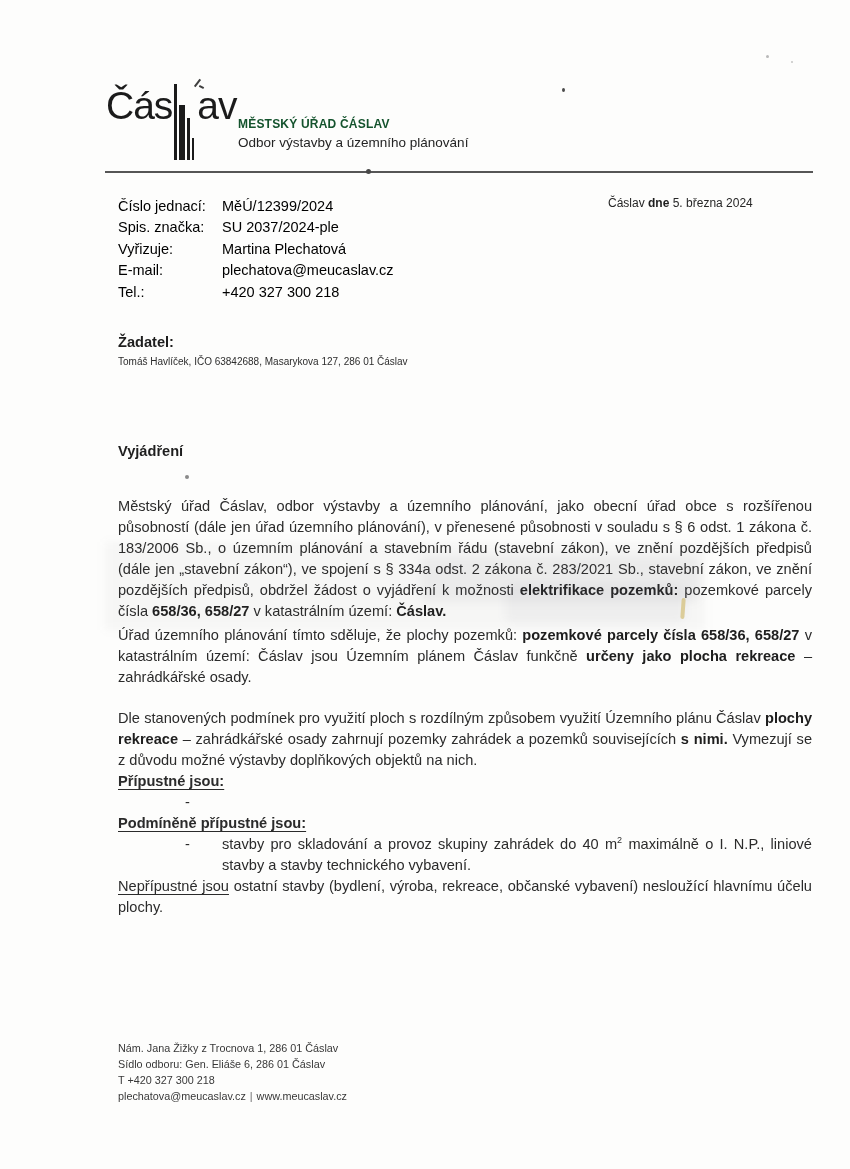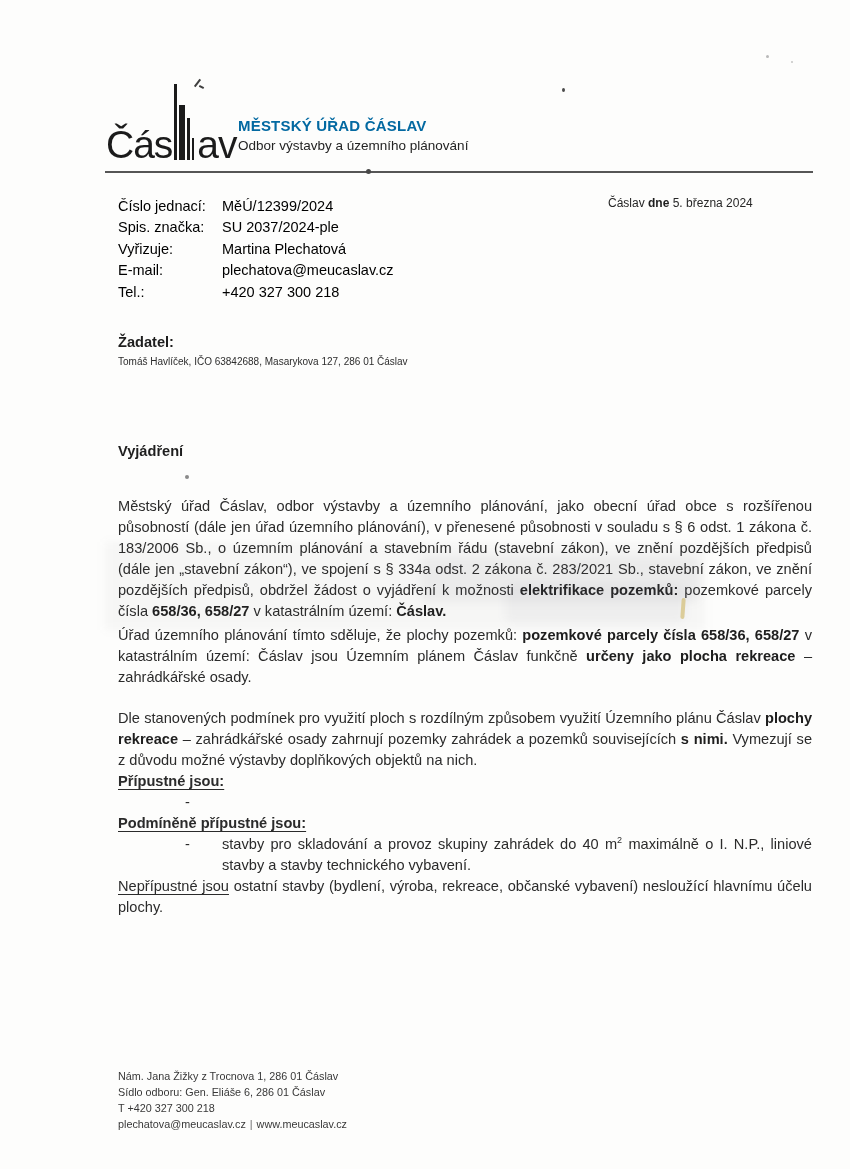--- a/index.html
+++ b/index.html
@@ -7,31 +7,31 @@
     position:relative; width:850px; height:1169px; margin:0 auto;
     background:#fdfdfc; overflow:hidden;
     font-family:"Liberation Sans", sans-serif; color:#2d2d2d;
     -webkit-font-smoothing:antialiased;
   }
   .b { font-weight:700; color:#1e1e1e; }
   .u { text-decoration:underline; text-underline-offset:3px; text-decoration-thickness:1px; }
   sup { font-size:0.62em; vertical-align:super; line-height:0; }
 
   
-  .logo { position:absolute; left:106px; top:84px; display:flex; align-items:flex-end; color:#1b1b1b; }
+  .logo { position:absolute; left:106px; top:84px; display:flex; color:#1b1b1b; }
   .logo-text { font-size:39px; line-height:1.12; letter-spacing:-1px; font-weight:400; }
   .logo-bars { display:flex; align-items:flex-end; gap:2px; margin:0 3px 7px 2px; }
   .logo-bars i { display:block; background:#1b1b1b; }
   .bar1 { width:3px; height:76px; }
   .bar2 { width:6px; height:55px; }
   .bar3 { width:3px; height:42px; }
   .bar4 { width:2px; height:22px; }
 
   .org { position:absolute; left:238px; top:117px; }
-  .org-name { font-size:15px; font-weight:700; color:#0369a1; letter-spacing:0.2px; }
+  .org-name { font-size:12px; font-weight:700; color:#14532d; letter-spacing:0.2px; }
   .org-dept { font-size:13.5px; margin-top:4px; color:#242424; }
 
   .rule { position:absolute; left:105px; top:171px; width:708px; height:2px; background:#565656; }
   .rule-dot { position:absolute; left:366px; top:169px; width:5px; height:5px; border-radius:50%; background:#474747; }
 
   
   .meta { position:absolute; left:118px; top:196px; display:grid; grid-template-columns:104px auto;
           font-size:14.5px; line-height:21.4px; color:#000000; }
   .date-line { position:absolute; left:608px; top:196px; font-size:12px; color:#262626; }
 
@@ -47,21 +47,21 @@
                font-size:14.6px; line-height:21px; color:#2b2b2b; }
   .body-flow p { margin:0; text-align:justify; }
   .p2 { margin-top:3px !important; }
   .p3 { margin-top:20px !important; }
   .subhead { text-align:left;font-weight:bold; }
   .bullet { display:flex; }
   .bullet .dash { flex:0 0 104px; box-sizing:border-box; padding-left:67px; }
   .bullet .btext { flex:1; text-align:justify; }
 
   
-  .footer { position:absolute; left:118px; top:1068px; font-size:10.8px; line-height:16px; color:#383838; }
+  .footer { position:absolute; left:118px; top:1040px; font-size:10.8px; line-height:16px; color:#383838; }
   .f-sep { color:#6b6b6b; padding:0 4px; }
 
   
   .shade { position:absolute; left:105px; top:542px; width:600px; height:88px;
            background:rgba(95,95,100,0.045); filter:blur(5px); }
   .wmark1 { position:absolute; left:420px; top:556px; width:280px; height:46px; border-radius:8px;
             background:rgba(100,100,115,0.07); filter:blur(4px); }
   .wmark2 { position:absolute; left:505px; top:585px; width:180px; height:38px; border-radius:8px;
             background:rgba(100,100,115,0.05); filter:blur(4px); }
   .spk-a1 { position:absolute; left:193px; top:82px; width:9px; height:2px; background:#3f3f3f; transform:rotate(-52deg); }

